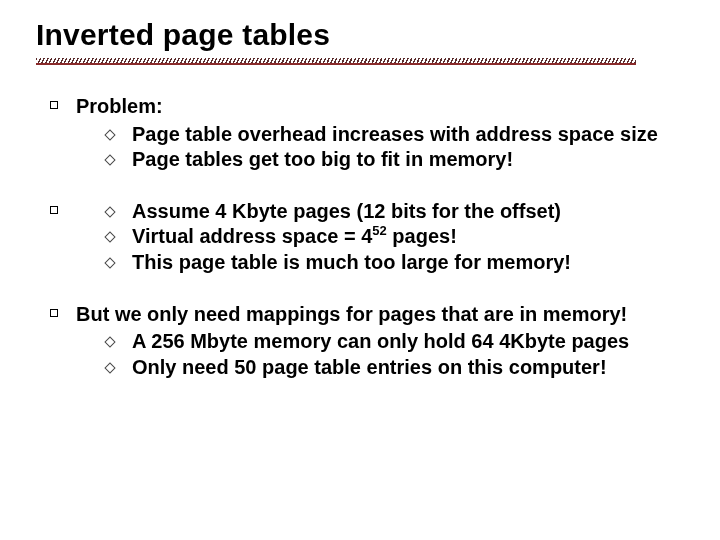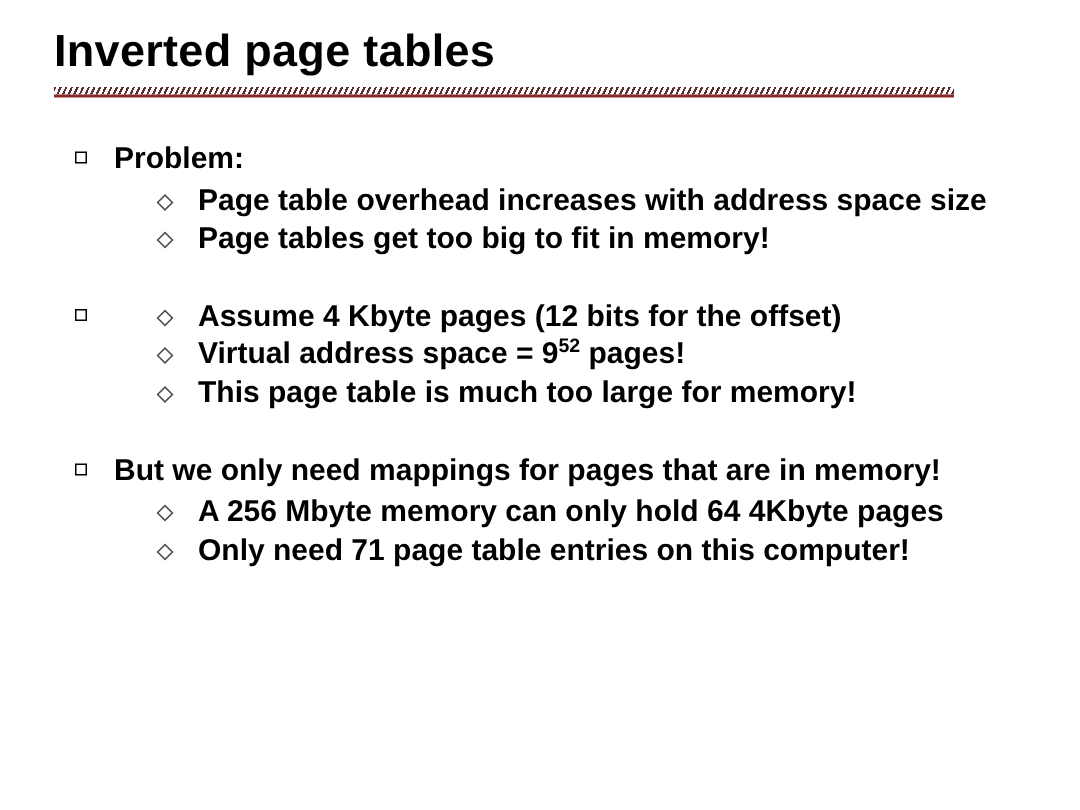--- a/index.html
+++ b/index.html
@@ -121,28 +121,28 @@
       <ul class="level2">
         <li><span>Page table overhead increases with address space size</span></li>
         <li><span>Page tables get too big to fit in memory!</span></li>
       </ul>
     </li>
 
     <li>
       <ul class="level2">
         <li><span>Assume 4 Kbyte pages (12 bits for the offset)</span></li>
         <li>
-          <span>Virtual address space = 9</span><sup>52</sup><span> pages!</span>
+          <span>Virtual address space = 4</span><sup>52</sup><span> pages!</span>
         </li>
         <li><span>This page table is much too large for memory!</span></li>
       </ul>
     </li>
 
     <li>
       <span class="lead">But we only need mappings for pages that are in memory!</span>
       <ul class="level2">
         <li><span>A 256 Mbyte memory can only hold 64 4Kbyte pages</span></li>
-        <li><span>Only need 71 page table entries on this computer!</span></li>
+        <li><span>Only need 50 page table entries on this computer!</span></li>
       </ul>
     </li>
 
   </ul>
 </div>
 
 </body></html>

